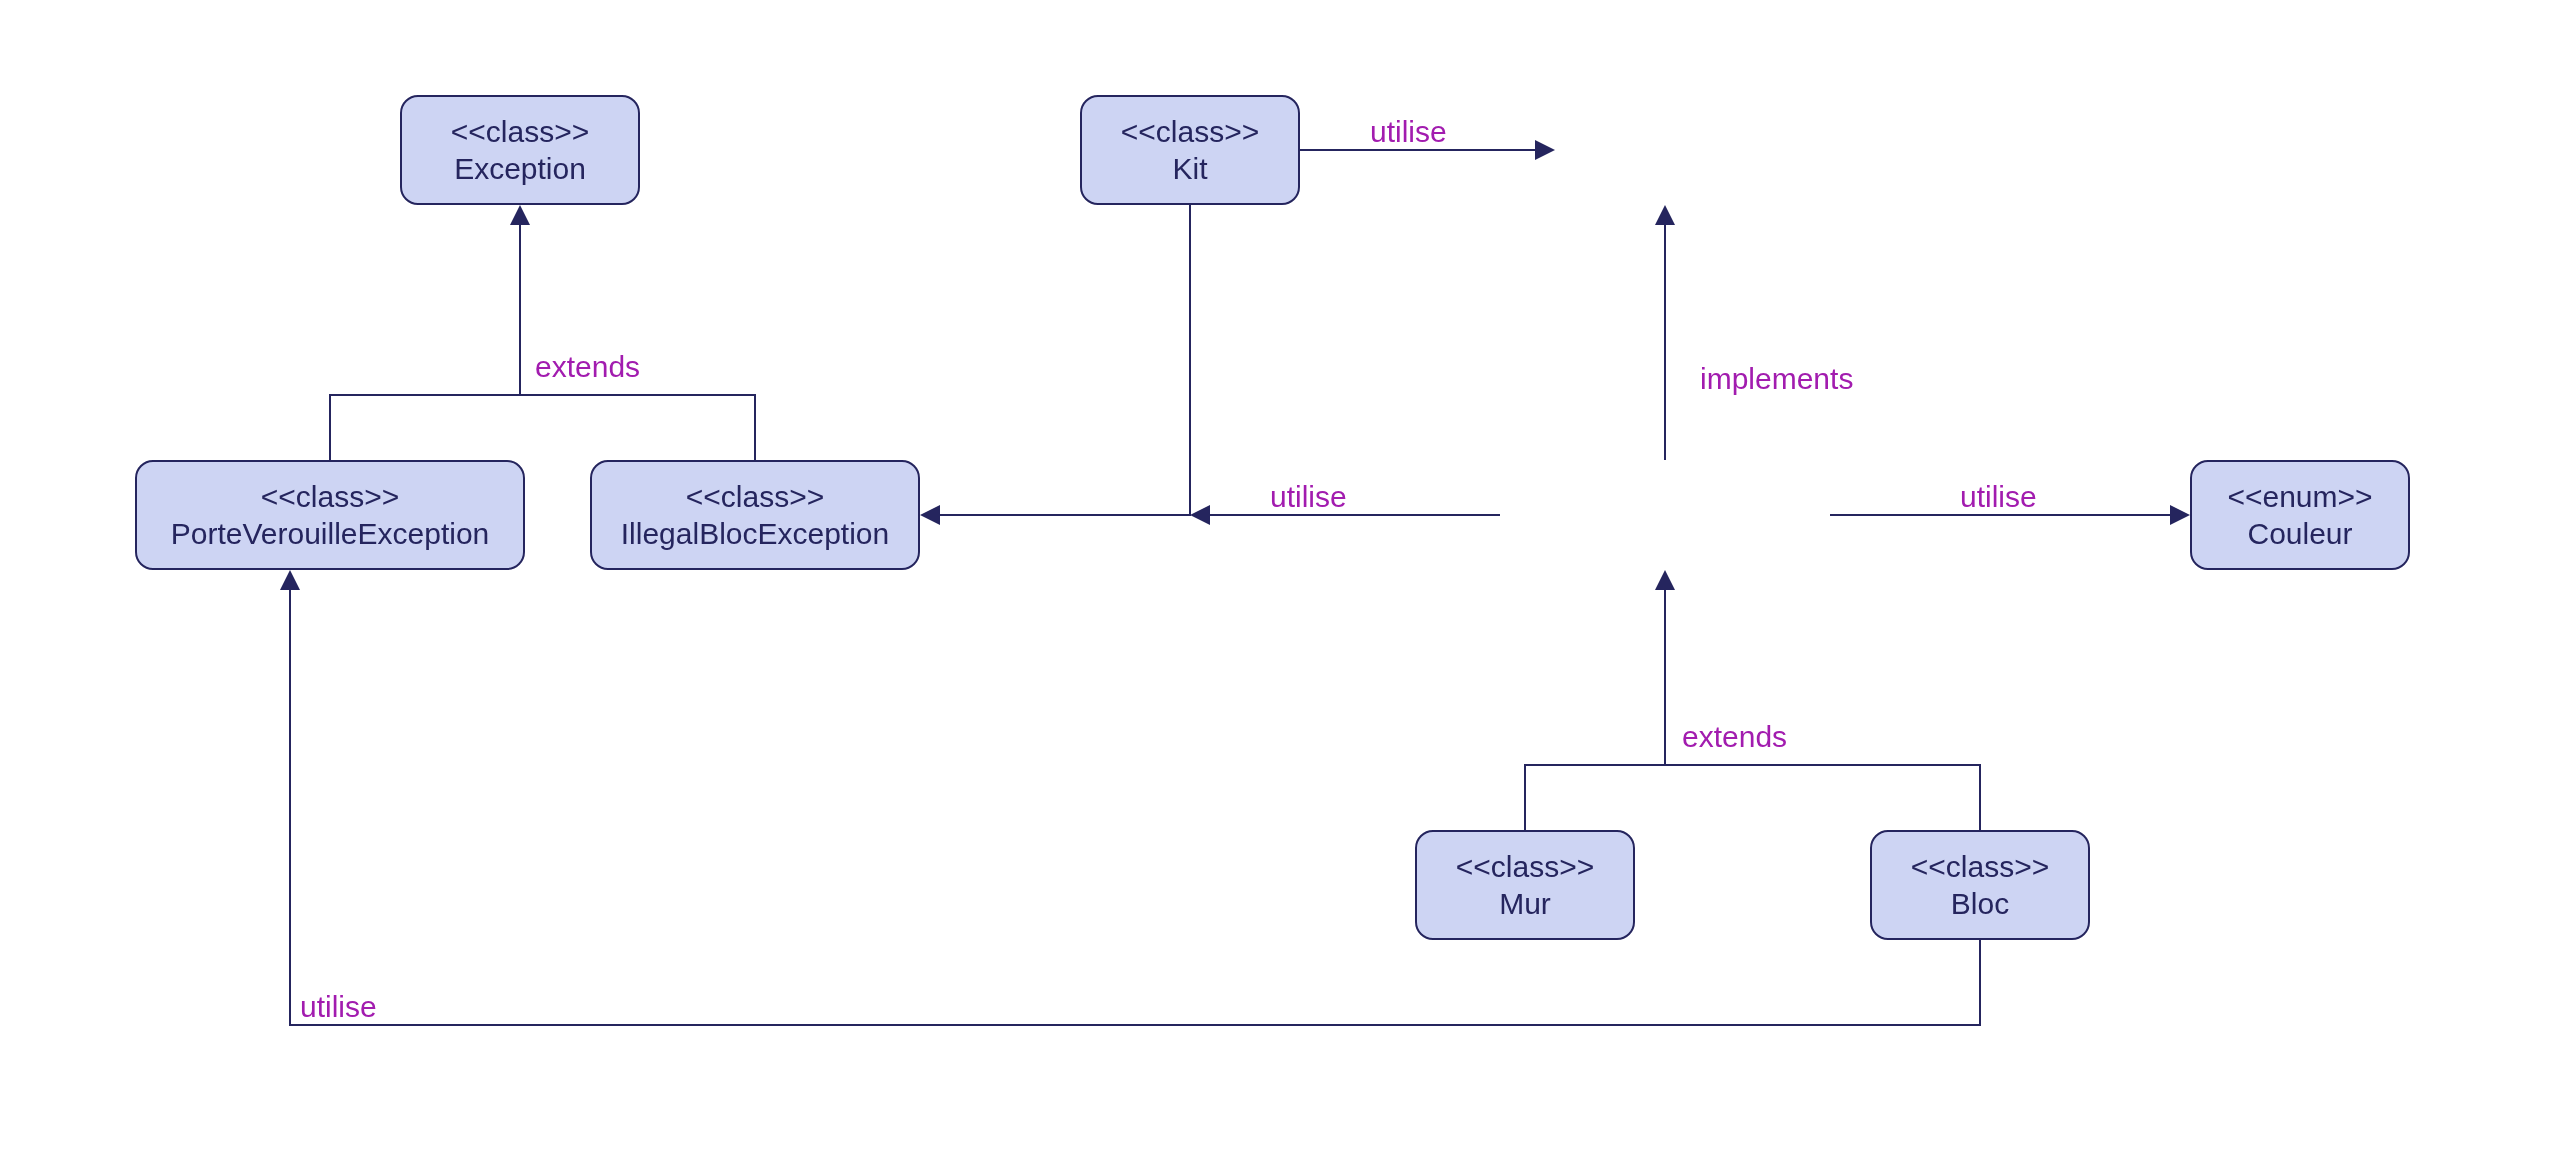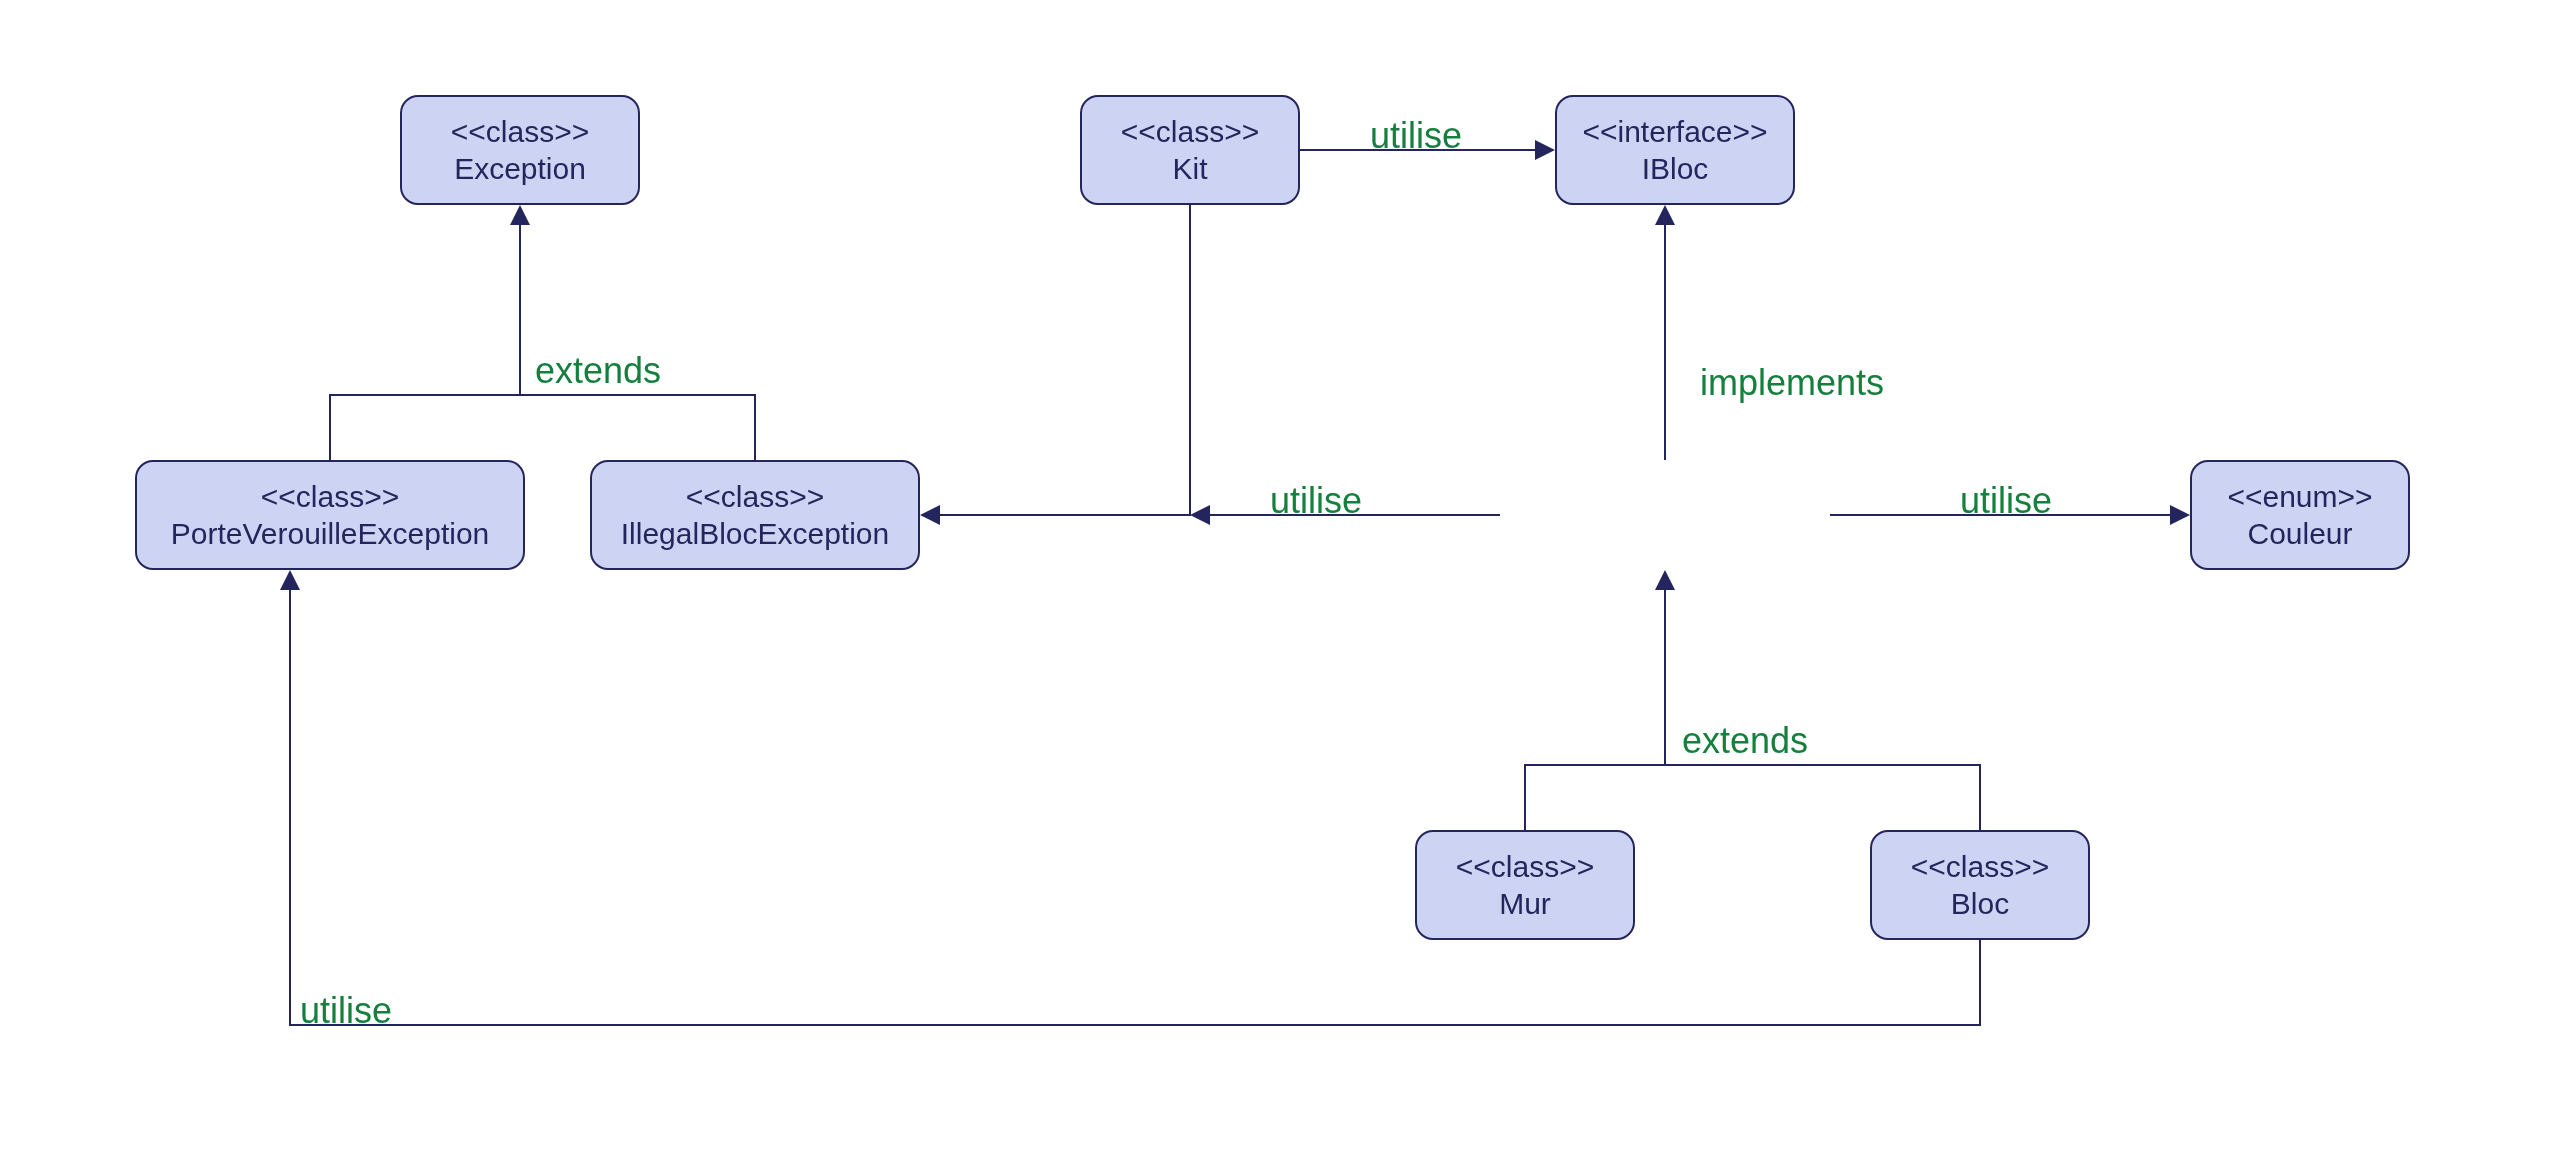--- a/index.html
+++ b/index.html
@@ -3,21 +3,21 @@
 <meta charset="utf-8">
 <style>
   html,body{margin:0;padding:0;background:#fff;font-family:Arial,Helvetica,sans-serif}
   .canvas{position:relative;width:2552px;height:1167px}
   .node{position:absolute;background:#cdd4f3;border:2px solid #25255e;border-radius:18px;
         display:flex;flex-direction:column;align-items:center;justify-content:center;
         color:#25255e;font-size:30px;line-height:1.25;padding:8px 14px;
         box-sizing:border-box}
   .node .stereo{white-space:nowrap}
   .node .name{white-space:nowrap}
-  .edge-label{position:absolute;color:#15803d;font-size:36px;white-space:nowrap}
+  .edge-label{position:absolute;color:#a21caf;font-size:30px;white-space:nowrap}
   svg.edges{position:absolute;left:0;top:0;width:2552px;height:1167px;pointer-events:none}
   svg .line{stroke:#25255e;stroke-width:2;fill:none}
   svg .arrowhead{fill:#25255e}
 </style>
 </head>
 <body>
 
 <div class="canvas">
 
   <div class="node" style="left:400px;top:95px;width:240px;height:110px">
@@ -33,24 +33,20 @@
   <div class="node" style="left:590px;top:460px;width:330px;height:110px">
     <span class="stereo">&lt;&lt;class&gt;&gt;</span>
     <span class="name">IllegalBlocException</span>
   </div>
 
   <div class="node" style="left:1080px;top:95px;width:220px;height:110px">
     <span class="stereo">&lt;&lt;class&gt;&gt;</span>
     <span class="name">Kit</span>
   </div>
 
-  <div class="node" style="left:1555px;top:95px;width:240px;height:110px">
-    <span class="stereo">&lt;&lt;interface&gt;&gt;</span>
-    <span class="name">IBloc</span>
-  </div>
 
 
   <div class="node" style="left:2190px;top:460px;width:220px;height:110px">
     <span class="stereo">&lt;&lt;enum&gt;&gt;</span>
     <span class="name">Couleur</span>
   </div>
 
   <div class="node" style="left:1415px;top:830px;width:220px;height:110px">
     <span class="stereo">&lt;&lt;class&gt;&gt;</span>
     <span class="name">Mur</span>

